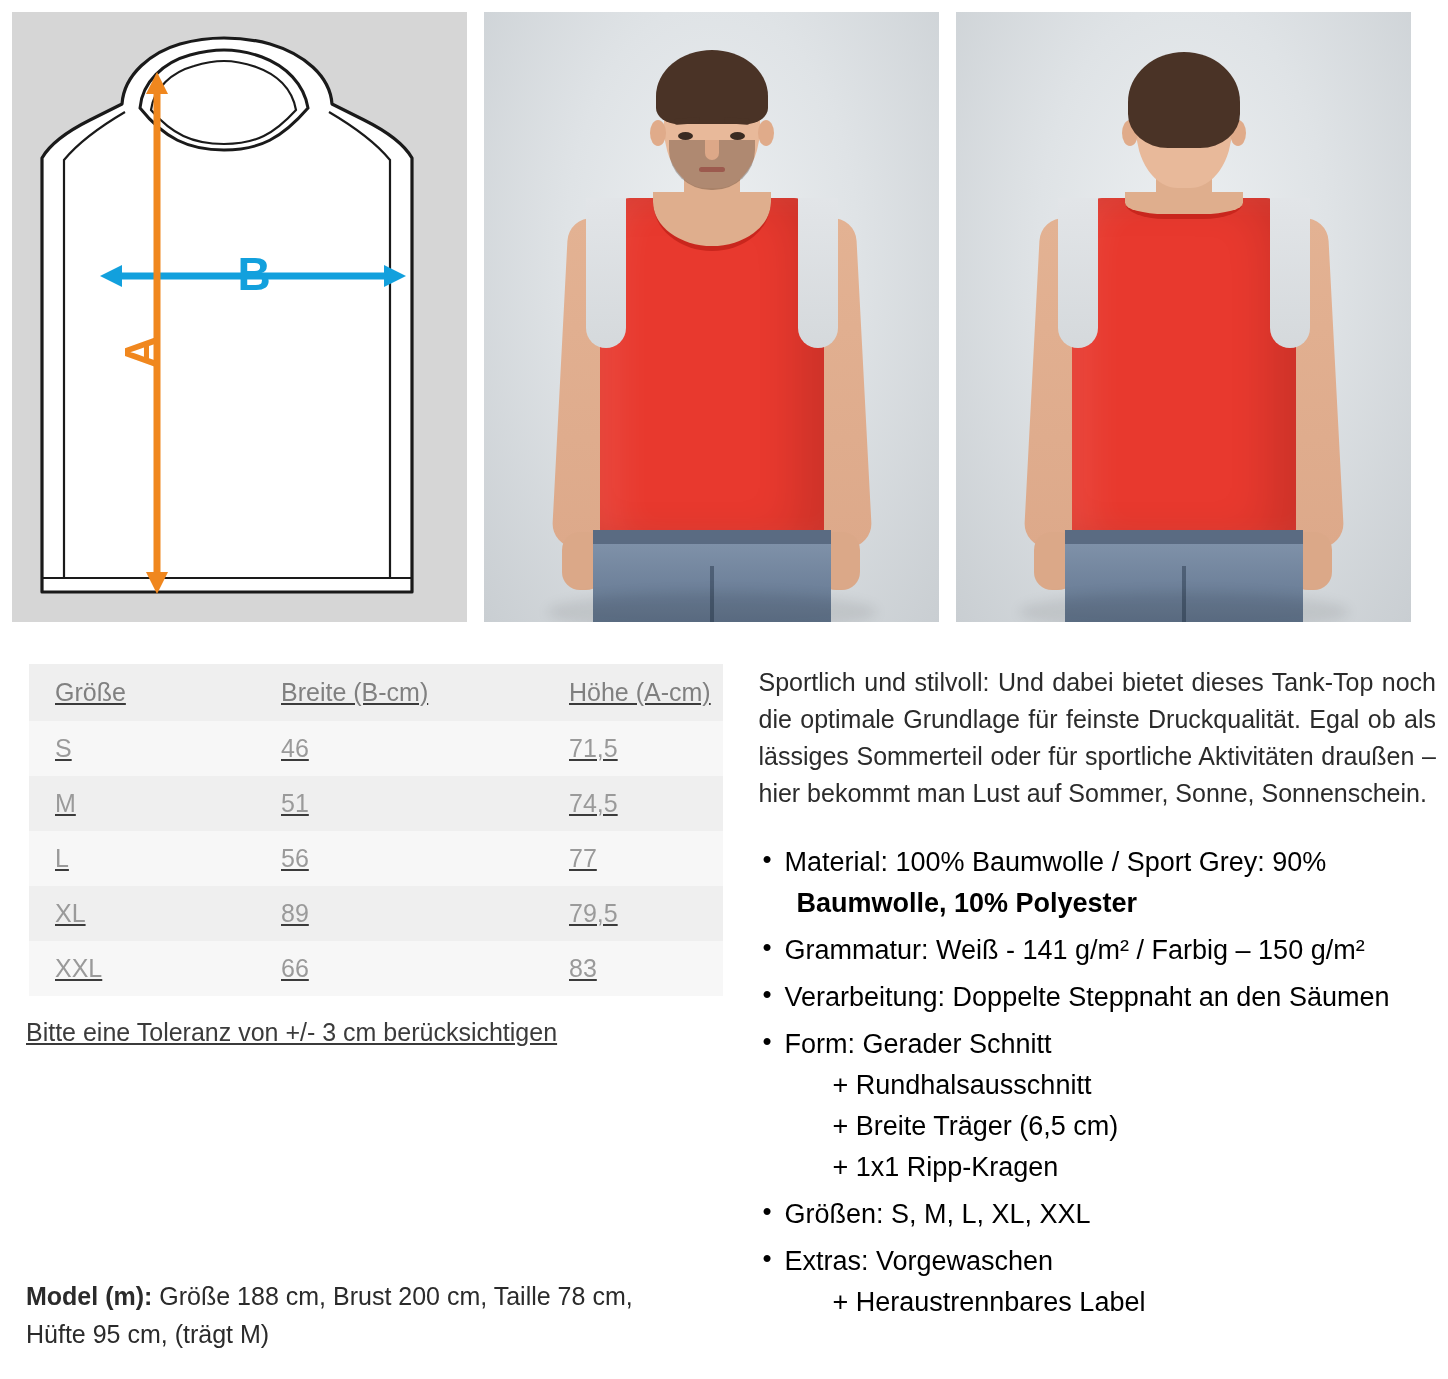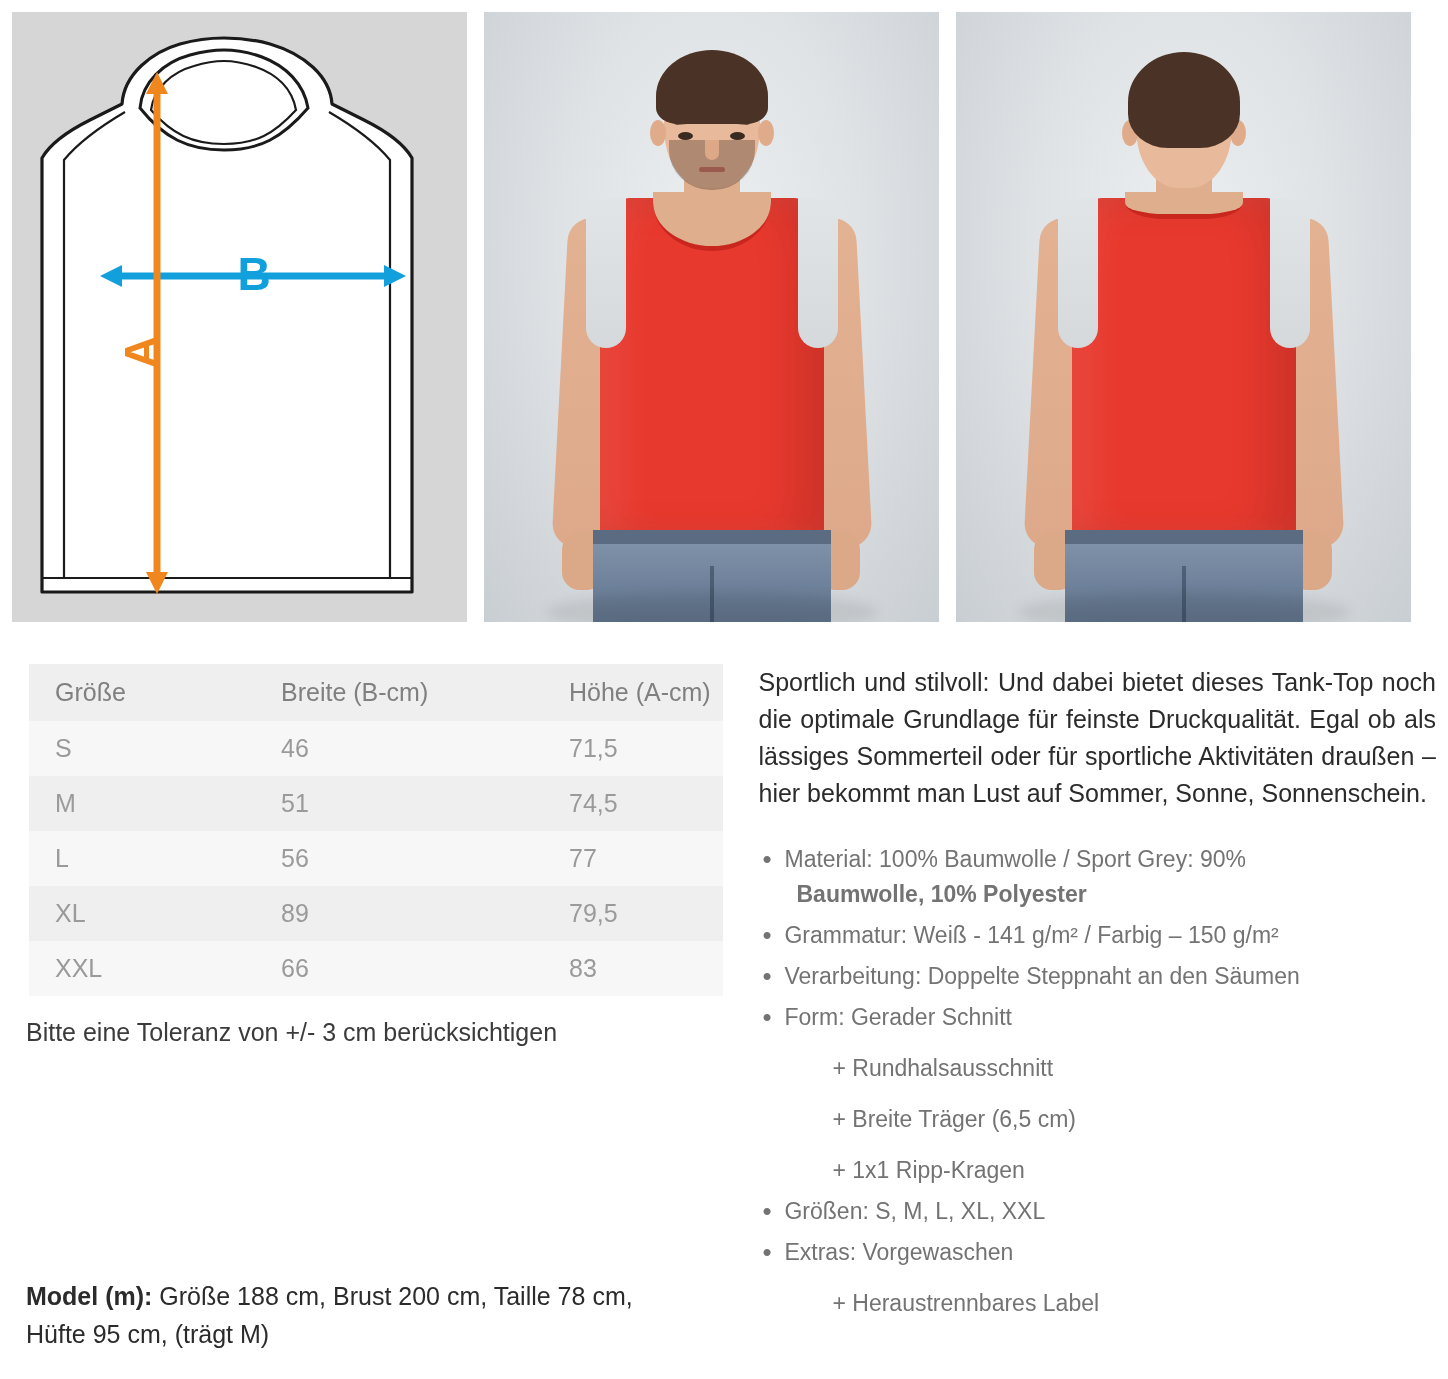--- a/index.html
+++ b/index.html
@@ -203,21 +203,21 @@
     border-radius: 50%;
     filter: blur(6px);
   }
 
   
   .bottom {
     display: flex;
     padding: 42px 12px 0 12px;
     box-sizing: border-box;
   }
-  .left-col { width: 725px; }
+  .left-col { width: 725px; text-decoration: underline; }
   .right-col {
     width: 700px;
     padding-left: 22px;
     box-sizing: border-box;
   }
 
   table.size-table {
     border-collapse: collapse;
     width: 694px;
     margin-left: 17px;
@@ -262,40 +262,39 @@
     line-height: 1.48;
     text-align: justify;
     color: #2b2b2b;
     margin: 0 0 30px 0;
   }
 
   ul.specs {
     list-style: none;
     margin: 0;
     padding: 0;
-    font-size: 23px;
+    font-size: 27px;
     line-height: 1.52;
-    color: #737373;
+    color: #000000;
   }
   ul.specs > li {
     position: relative;
     padding-left: 26px;
     margin-bottom: 6px;
   }
   ul.specs > li:before {
     content: "\2022";
     position: absolute;
     left: 4px;
     top: -2px;
     font-size: 26px;
   }
   .sub {
     padding-left: 48px;
     display: block;
-    margin-top: 16px;
   }
   .sub2 {
     padding-left: 12px;
     display: block;
     font-weight: bold;
   }
 </style>
 </head>
 <body>
 

